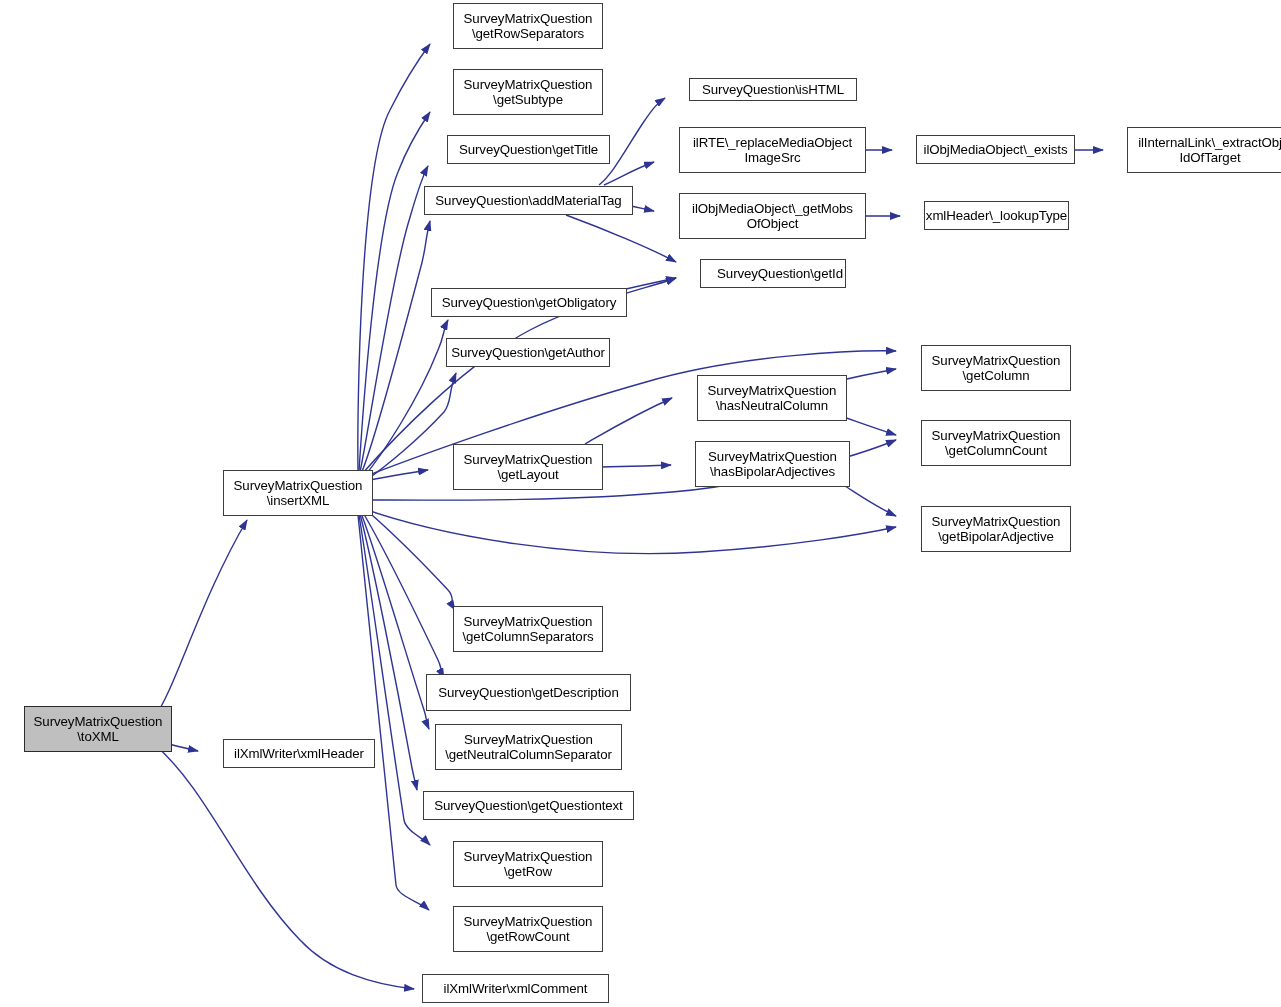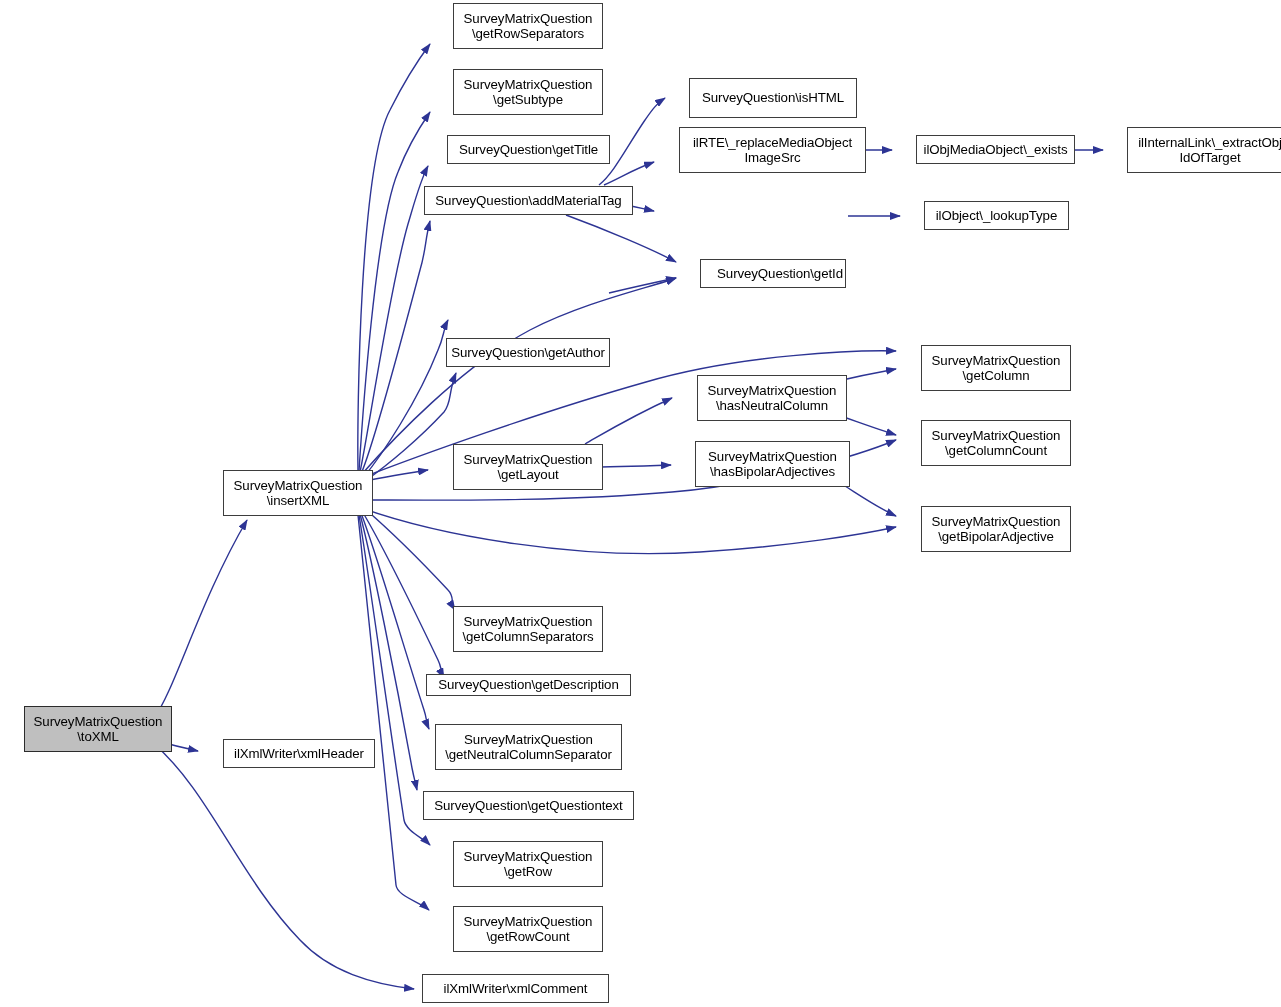--- a/index.html
+++ b/index.html
@@ -62,44 +62,47 @@
 \toXML</div>
     <div class="node" style="left: 205px; top: 470px; width: 150px; height: 46px;">SurveyMatrixQuestion
 \insertXML</div>
     <div class="node" style="left: 205px; top: 739px; width: 152px; height: 29px;">ilXmlWriter\xmlHeader</div>
     <div class="node" style="left: 435px; top: 3px; width: 150px; height: 46px;">SurveyMatrixQuestion
 \getRowSeparators</div>
     <div class="node" style="left: 435px; top: 69px; width: 150px; height: 46px;">SurveyMatrixQuestion
 \getSubtype</div>
     <div class="node" style="left: 429px; top: 135px; width: 163px; height: 29px;">SurveyQuestion\getTitle</div>
     <div class="node" style="left: 406px; top: 186px; width: 209px; height: 29px;">SurveyQuestion\addMaterialTag</div>
+    <div class="node" style="left: 413px; top: 288px; width: 196px; height: 29px;">SurveyQuestion\getObligatory</div>
     <div class="node" style="left: 428px; top: 338px; width: 164px; height: 29px;">SurveyQuestion\getAuthor</div>
     <div class="node" style="left: 435px; top: 444px; width: 150px; height: 46px;">SurveyMatrixQuestion
 \getLayout</div>
     <div class="node" style="left: 435px; top: 606px; width: 150px; height: 46px;">SurveyMatrixQuestion
 \getColumnSeparators</div>
-    <div class="node" style="left: 408px; top: 674px; width: 205px; height: 22px;">SurveyQuestion\getDescription</div>
+    <div class="node" style="left: 408px; top: 674px; width: 205px; height: 37px;">SurveyQuestion\getDescription</div>
     <div class="node" style="left: 417px; top: 724px; width: 187px; height: 46px;">SurveyMatrixQuestion
 \getNeutralColumnSeparator</div>
     <div class="node" style="left: 405px; top: 791px; width: 211px; height: 29px; text-align: right;">SurveyQuestion\getQuestiontext</div>
     <div class="node" style="left: 435px; top: 841px; width: 150px; height: 46px;">SurveyMatrixQuestion
 \getRow</div>
     <div class="node" style="left: 435px; top: 906px; width: 150px; height: 46px;">SurveyMatrixQuestion
 \getRowCount</div>
     <div class="node" style="left: 404px; top: 974px; width: 187px; height: 29px;">ilXmlWriter\xmlComment</div>
-    <div class="node" style="left: 671px; top: 78px; width: 168px; height: 40px;">SurveyQuestion\isHTML</div>
+    <div class="node" style="left: 671px; top: 78px; width: 168px; height: 23px;">SurveyQuestion\isHTML</div>
     <div class="node" style="left: 661px; top: 127px; width: 187px; height: 46px;">ilRTE\_replaceMediaObject
 ImageSrc</div>
+    <div class="node" style="left: 661px; top: 193px; width: 187px; height: 46px;">ilObjMediaObject\_getMobs
+OfObject</div>
     <div class="node" style="left: 682px; top: 259px; width: 146px; height: 29px; padding-left: 14px;">SurveyQuestion\getId</div>
     <div class="node" style="left: 679px; top: 375px; width: 150px; height: 46px;">SurveyMatrixQuestion
 \hasNeutralColumn</div>
     <div class="node" style="left: 677px; top: 441px; width: 155px; height: 46px;">SurveyMatrixQuestion
 \hasBipolarAdjectives</div>
     <div class="node" style="left: 898px; top: 135px; width: 159px; height: 29px;">ilObjMediaObject\_exists</div>
-    <div class="node" style="left: 906px; top: 201px; width: 145px; height: 29px;">ilObject\_lookupType</div>
+    <div class="node" style="left: 906px; top: 201px; width: 145px; height: 29px;">xmlHeader\_lookupType</div>
     <div class="node" style="left: 1109px; top: 127px; width: 166px; height: 46px;">ilInternalLink\_extractObj
 IdOfTarget</div>
     <div class="node" style="left: 903px; top: 345px; width: 150px; height: 46px;">SurveyMatrixQuestion
 \getColumn</div>
     <div class="node" style="left: 903px; top: 420px; width: 150px; height: 46px;">SurveyMatrixQuestion
 \getColumnCount</div>
     <div class="node" style="left: 903px; top: 506px; width: 150px; height: 46px;">SurveyMatrixQuestion
 \getBipolarAdjective</div>
   </div>
 

